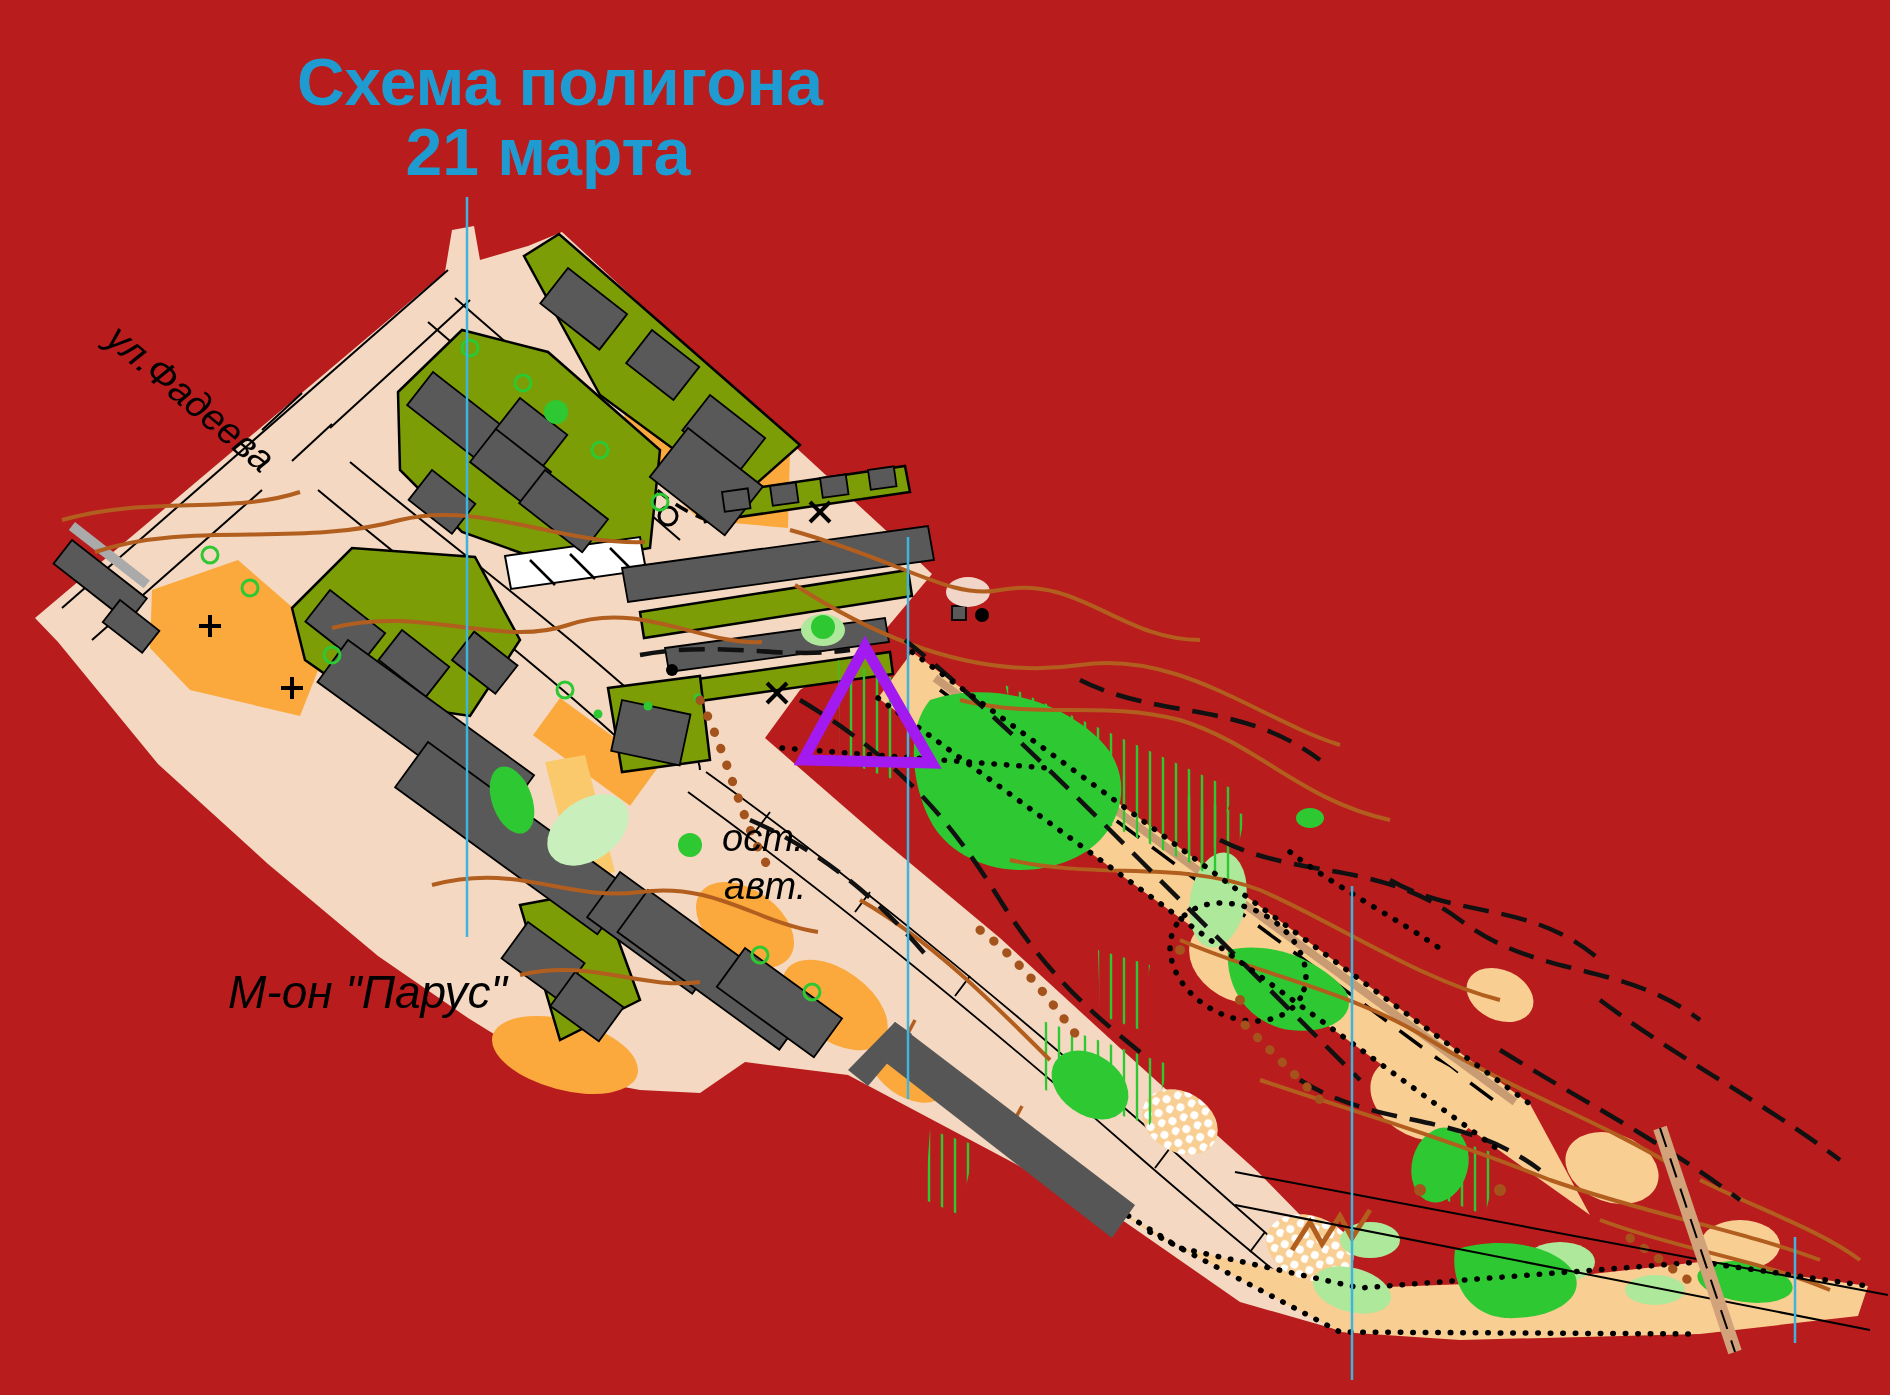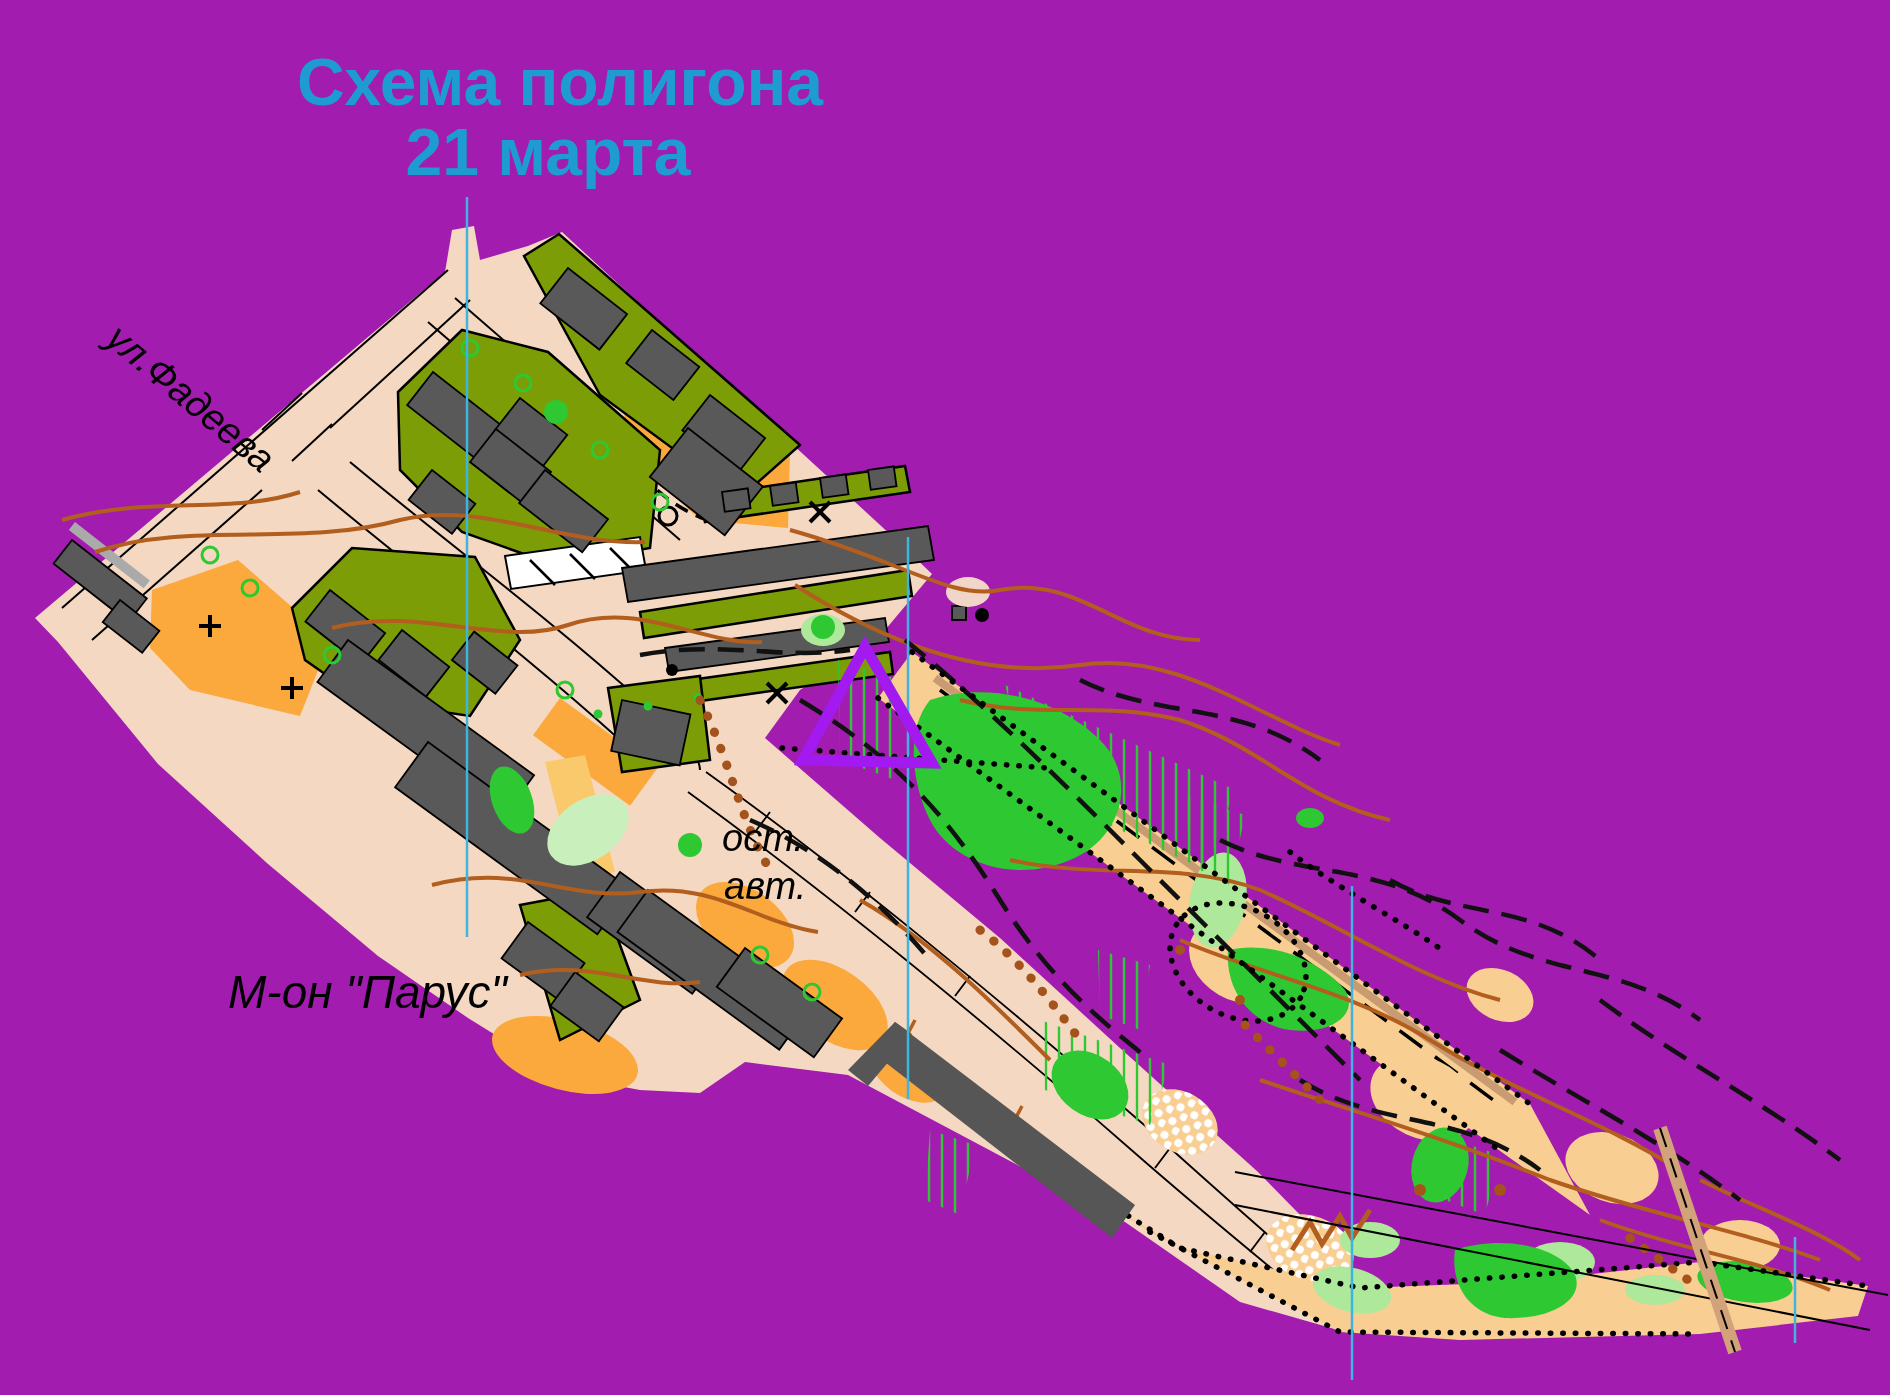--- a/index.html
+++ b/index.html
@@ -1,16 +1,16 @@
 <!DOCTYPE html>
 <html><head>
 <meta charset="utf-8">
 <style>
   html,body{margin:0;padding:0;background:#ffffff;}
-  .page{position:relative;width:1890px;height:1395px;background:#a21caf;overflow:hidden;
+  .page{position:relative;width:1890px;height:1395px;background:#b91c1c;overflow:hidden;
         font-family:"Liberation Sans",sans-serif;}
   .page svg{position:absolute;left:0;top:0;}
   text.map-label{font-family:"Liberation Sans",sans-serif;font-style:italic;fill:#000;}
   text.page-title{font-family:"Liberation Sans",sans-serif;font-weight:bold;fill:#1E9CD2;}
 </style>
 </head>
 <body>
 
 <div class="page">
 <svg width="1890" height="1395" viewBox="0 0 1890 1395">

